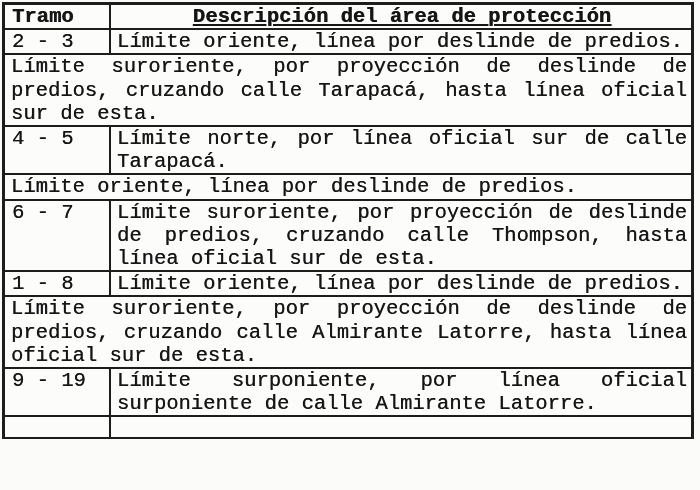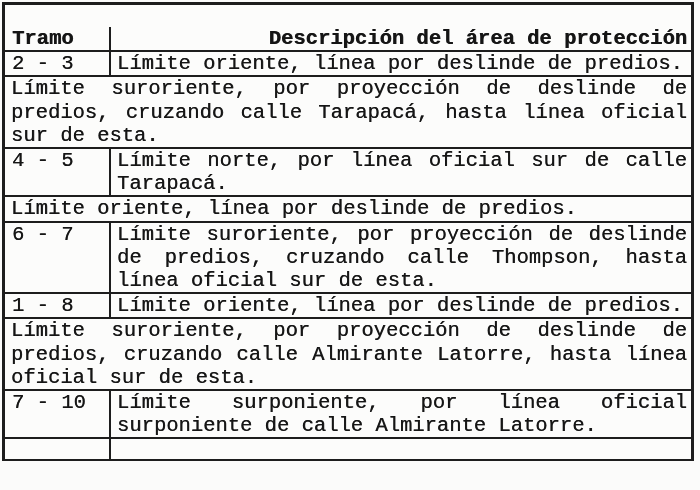--- a/index.html
+++ b/index.html
@@ -46,24 +46,24 @@
   }
   .cell-desc {
     flex: 1 1 auto;
     min-width: 0;
     padding: 0 4px 0 6px;
     text-align: justify;
   }
   .t-header .cell {
     font-weight: 700;
     text-shadow: 0.5px 0 0 rgba(21,21,21,0.9);
-    margin-top: 22px;
   }
   .t-header .cell-desc {
-    text-align: right;
+    text-align: center;
+    text-decoration: underline;
   }
   .t-cutoff {
     height: 20px;
   }
 </style>
 </head>
 <body>
 
 <div class="page">
   <div class="doc-table">
@@ -93,21 +93,21 @@
     <div class="cell cell-desc">Límite suroriente, por proyección de deslinde de predios, cruzando calle Thompson, hasta línea oficial sur de esta.</div>
   </div>
         <div class="t-row">
     <div class="cell cell-tramo">1 - 8</div>
     <div class="cell cell-desc">Límite oriente, línea por deslinde de predios.</div>
   </div>
         <div class="t-row">
     <div class="cell cell-desc">Límite suroriente, por proyección de deslinde de predios, cruzando calle Almirante Latorre, hasta línea oficial sur de esta.</div>
   </div>
         <div class="t-row">
-    <div class="cell cell-tramo">7 - 10</div>
+    <div class="cell cell-tramo">9 - 19</div>
     <div class="cell cell-desc">Límite surponiente, por línea oficial surponiente de calle Almirante Latorre.</div>
   </div>
       </div>
 
     <div class="t-row t-cutoff">
       <div class="cell cell-tramo"></div>
       <div class="cell cell-desc"></div>
     </div>
 
   </div>

